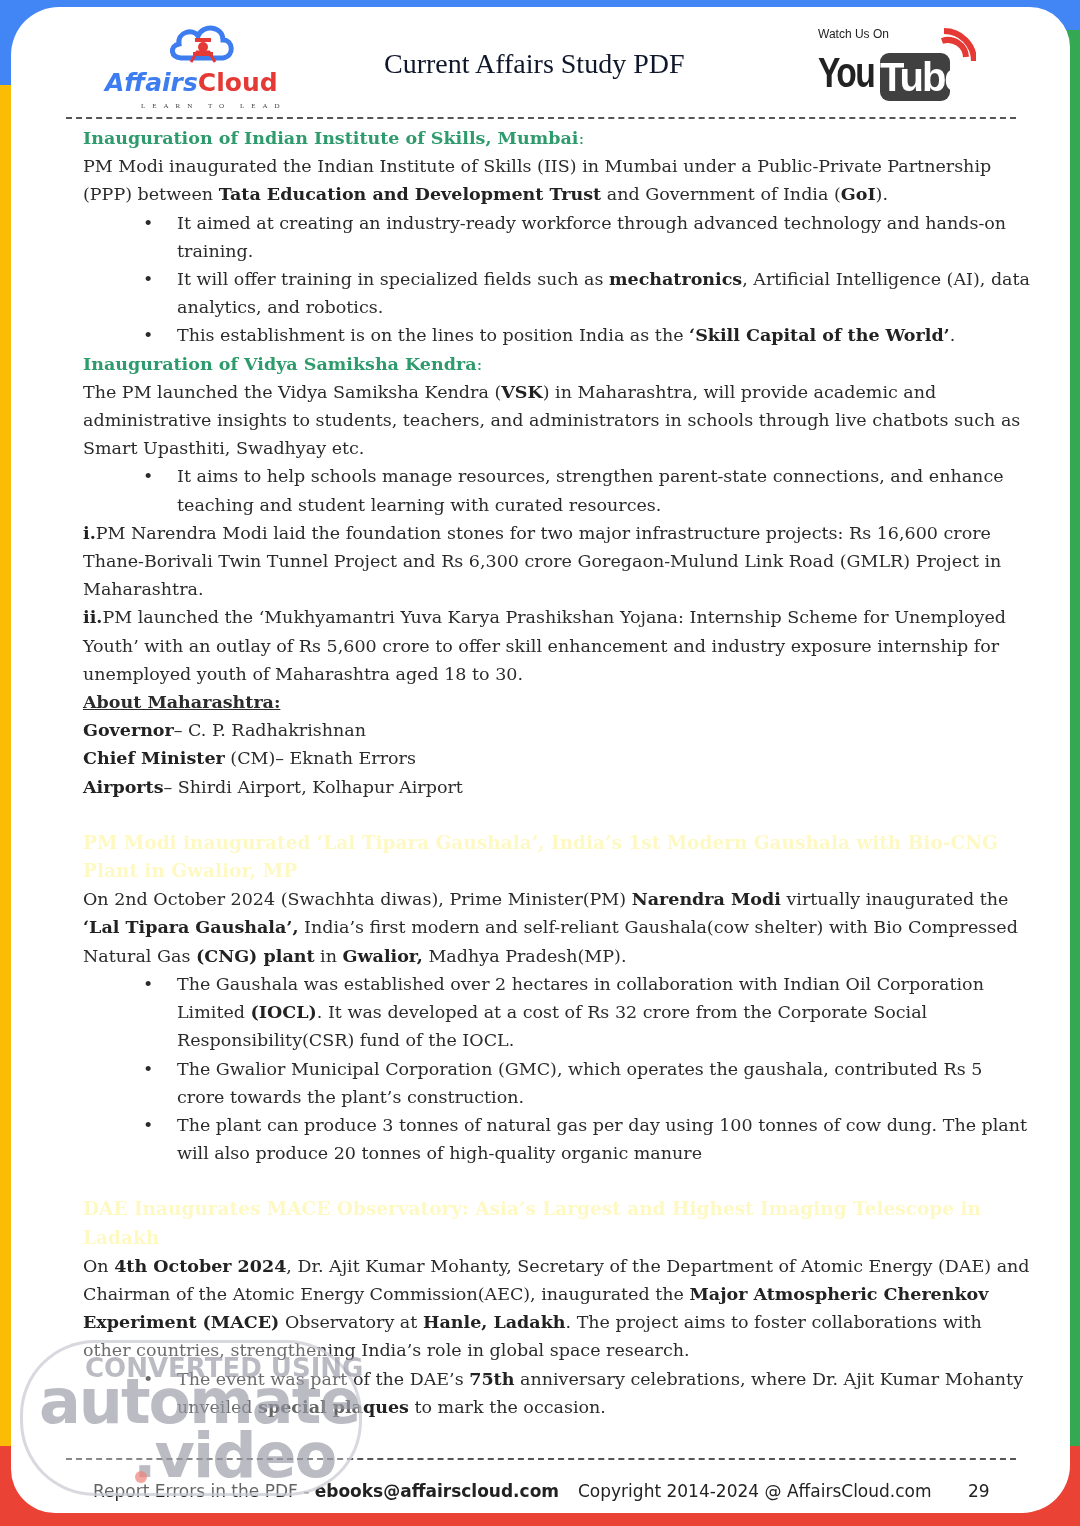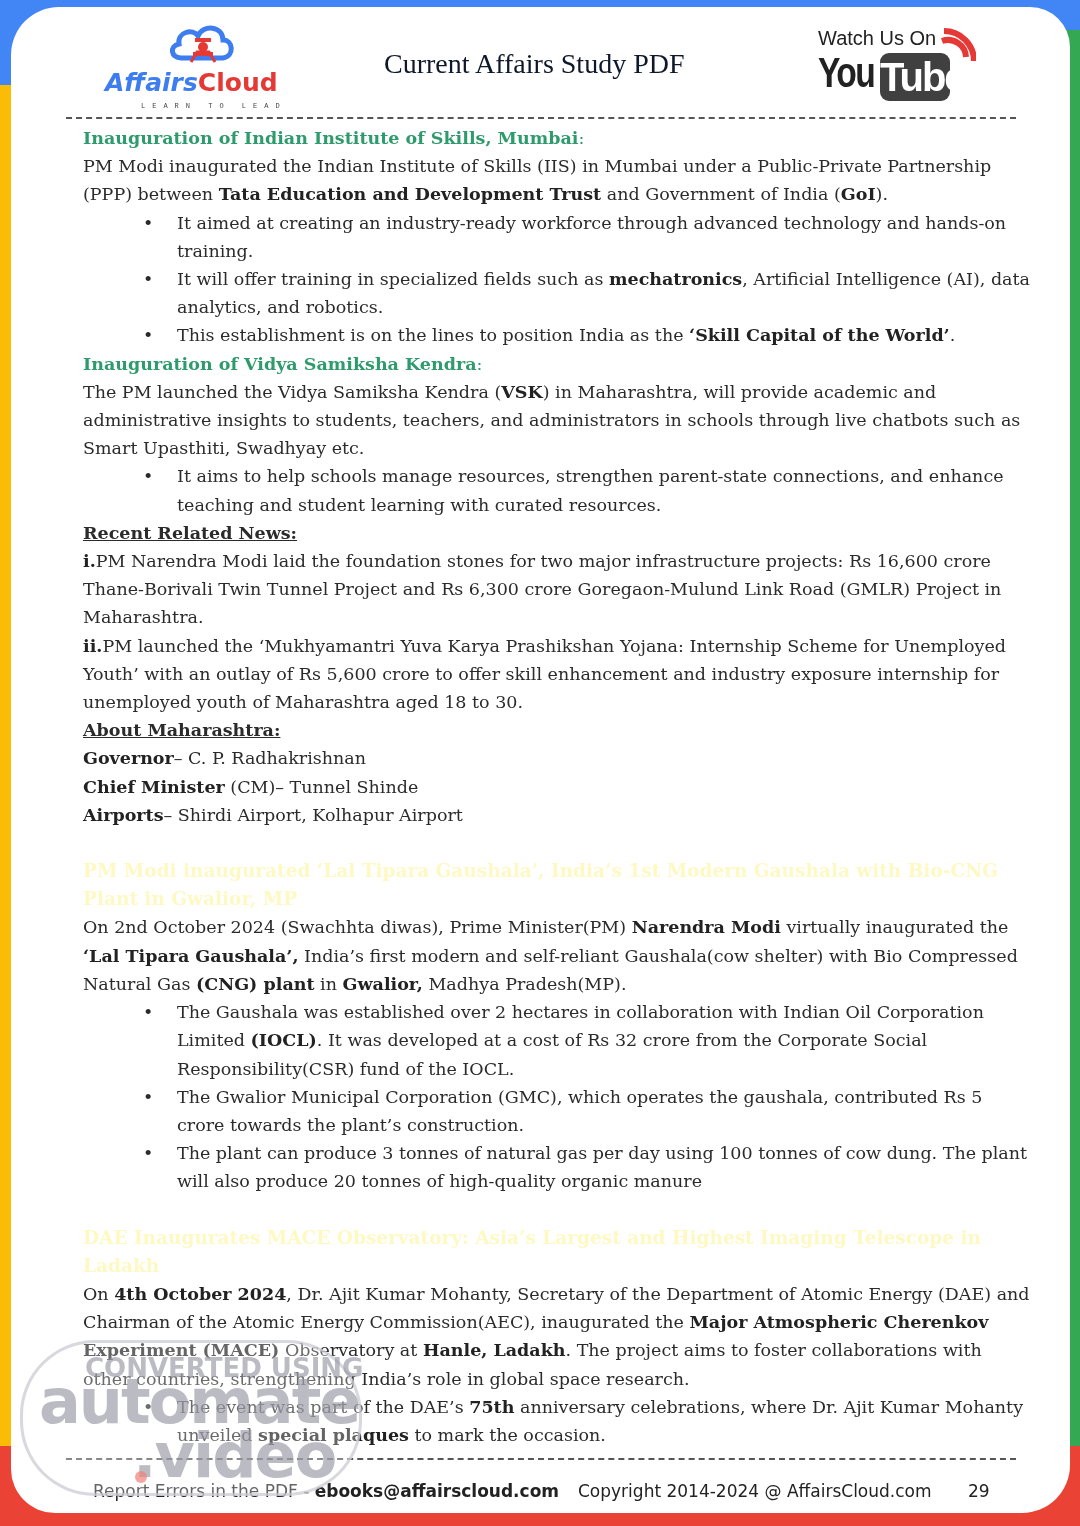--- a/index.html
+++ b/index.html
@@ -8,24 +8,24 @@
   .frame-left { position:absolute; left:0; top:85px; width:60px; height:1380px; background:#fbbc05; }
   .frame-right { position:absolute; right:0; top:30px; width:60px; height:1420px; background:#34a853; }
   .frame-bottom { position:absolute; left:0; bottom:0; width:1080px; height:80px; background:#ea4335; }
   .page { position:absolute; left:11px; top:7px; width:1059px; height:1506px; background:#fff; border-radius:48px 40px 48px 44px; }
   .header { position:absolute; left:0; top:0; width:1080px; height:120px; }
   .logo { position:absolute; left:105px; top:22px; width:200px; height:86px; }
   .logo-cloud { position:absolute; left:62px; top:0; width:70px; height:48px; }
   .logo-text { position:absolute; left:0; top:46px; font-family:"DejaVu Sans", sans-serif; font-weight:bold; font-size:25px; letter-spacing:0px; white-space:nowrap; }
   .logo-text .a { color:#3d7df0;font-style:italic; }
   .logo-text .c { color:#e53935; }
-  .logo-tag { position:absolute; left:36px; top:80px; font-family:Liberation Mono, monospace; font-size:7px; letter-spacing:7px; color:#444; white-space:nowrap; }
+  .logo-tag { position:absolute; left:36px; top:80px; font-family:Liberation Serif, serif; font-size:7px; letter-spacing:7px; color:#444; white-space:nowrap; }
   .doc-title { position:absolute; left:384px; top:48px; font-family:"Liberation Serif", serif; font-size:28px; color:#0f172a; white-space:nowrap; }
   .yt { position:absolute; left:818px; top:27px; width:170px; height:80px; }
-  .yt-watch { position:absolute; left:0; top:0; font-family:"Liberation Sans", sans-serif; font-size:20px; color:#222; white-space:nowrap; }
+  .yt-watch { position:absolute; left:0; top:0; font-family:"Liberation Sans", sans-serif; font-size:12px; color:#222; white-space:nowrap; }
   .yt-you { position:absolute; left:0; top:22px; font-family:"Liberation Sans", sans-serif; font-weight:bold; font-size:42px; color:#222; letter-spacing:-2px; transform:scaleX(0.8); transform-origin:left; }
   .yt-tube { position:absolute; left:62px; top:26px; width:70px; height:48px; background:#404040; border-radius:9px; color:#fff; font-family:"Liberation Sans", sans-serif; font-weight:bold; font-size:40px; text-align:right; line-height:48px; letter-spacing:-2px; }
   .yt-signal { position:absolute; left:118px; top:0; width:40px; height:40px; }
   .dash-line { position:absolute; left:66px; width:950px; height:0; border-top:2px dashed #555; }
   .content { position:absolute; left:83px; top:124px; width:950px; font-family:"DejaVu Serif", serif; font-size:17.5px; line-height:28.2px; color:#2b2b2b; }
   .content p { margin:0; }
   .h-green { color:#2e9b6c; font-weight:bold; }
   .h-green .colon { font-weight:normal; }
   .h-blue { color:#fef9c3; font-weight:bold; font-size:18.5px; }
   .ul-head { font-weight:bold; text-decoration:underline; }
@@ -88,27 +88,26 @@
     <li><span>It will offer training in specialized fields such as </span><b>mechatronics</b><span>, Artificial Intelligence (AI), data analytics, and robotics.</span></li>
     <li><span>This establishment is on the lines to position India as the </span><b>‘Skill Capital of the World’</b><span>.</span></li>
   </ul>
 
   <p class="h-green"><span>Inauguration of Vidya Samiksha Kendra</span><span class="colon">:</span></p>
   <p><span>The PM launched the Vidya Samiksha Kendra (</span><b>VSK</b><span>) in Maharashtra, will provide academic and administrative insights to students, teachers, and administrators in schools through live chatbots such as Smart Upasthiti, Swadhyay etc.</span></p>
   <ul>
     <li><span>It aims to help schools manage resources, strengthen parent-state connections, and enhance teaching and student learning with curated resources.</span></li>
   </ul>
 
-  <p class="ul-head">Recent Related News:</p>
   <p><b>i.</b><span>PM Narendra Modi laid the foundation stones for two major infrastructure projects: Rs 16,600 crore Thane-Borivali Twin Tunnel Project and Rs 6,300 crore Goregaon-Mulund Link Road (GMLR) Project in Maharashtra.</span></p>
   <p><b>ii.</b><span>PM launched the ‘Mukhyamantri Yuva Karya Prashikshan Yojana: Internship Scheme for Unemployed Youth’ with an outlay of Rs 5,600 crore to offer skill enhancement and industry exposure internship for unemployed youth of Maharashtra aged 18 to 30.</span></p>
 
   <p class="ul-head">About Maharashtra:</p>
   <p><b>Governor</b><span>– C. P. Radhakrishnan</span></p>
-  <p><b>Chief Minister</b><span> (CM)</span><span>– Tunnel Shinde</span></p>
+  <p><b>Chief Minister</b><span> (CM)</span><span>– Eknath Errors</span></p>
   <p><b>Airports</b><span>– Shirdi Airport, Kolhapur Airport</span></p>
 
   <div class="gap"></div>
   <p class="h-blue">PM Modi inaugurated ‘Lal Tipara Gaushala’, India’s 1st Modern Gaushala with Bio-CNG Plant in Gwalior, MP</p>
   <p><span>On 2nd October 2024 (Swachhta diwas), Prime Minister(PM) </span><b>Narendra Modi</b><span> virtually inaugurated the </span><b>‘Lal Tipara Gaushala’,</b><span> India’s first modern and self-reliant Gaushala(cow shelter) with Bio Compressed Natural Gas </span><b>(CNG) plant</b><span> in </span><b>Gwalior,</b><span>  Madhya Pradesh(MP).</span></p>
   <ul>
     <li><span>The Gaushala was established over 2 hectares in collaboration with Indian Oil Corporation Limited </span><b>(IOCL)</b><span>. It was developed at a cost of Rs 32 crore from the Corporate Social Responsibility(CSR) fund of the IOCL.</span></li>
     <li><span>The Gwalior Municipal Corporation (GMC), which operates the gaushala, contributed Rs 5 crore towards the plant’s construction.</span></li>
     <li><span>The plant can produce 3 tonnes of natural gas per day using 100 tonnes of cow dung. The plant will also produce 20 tonnes of high-quality organic manure</span></li>
   </ul>

